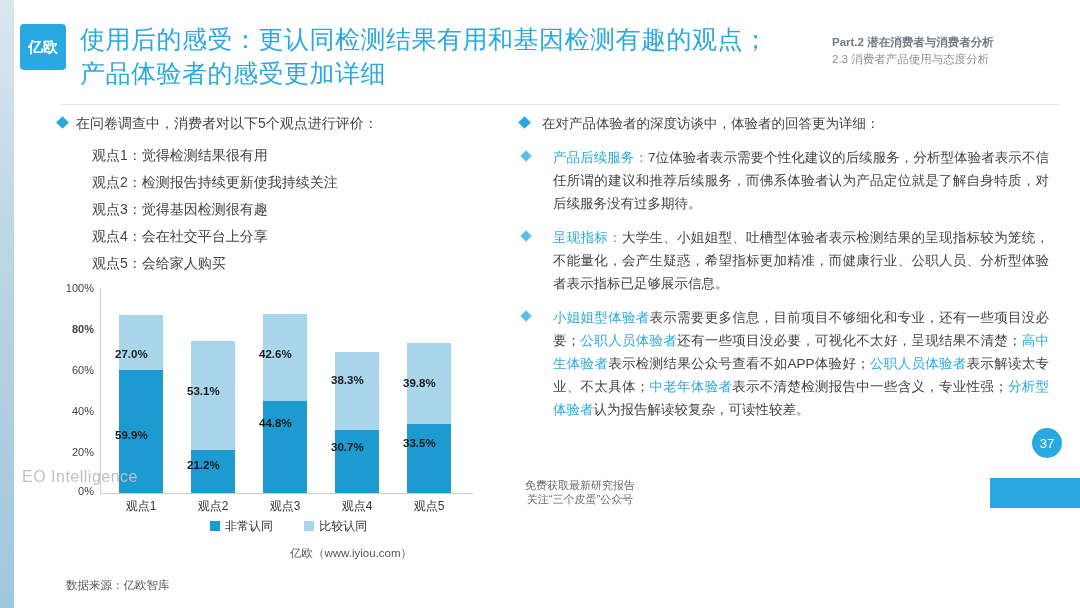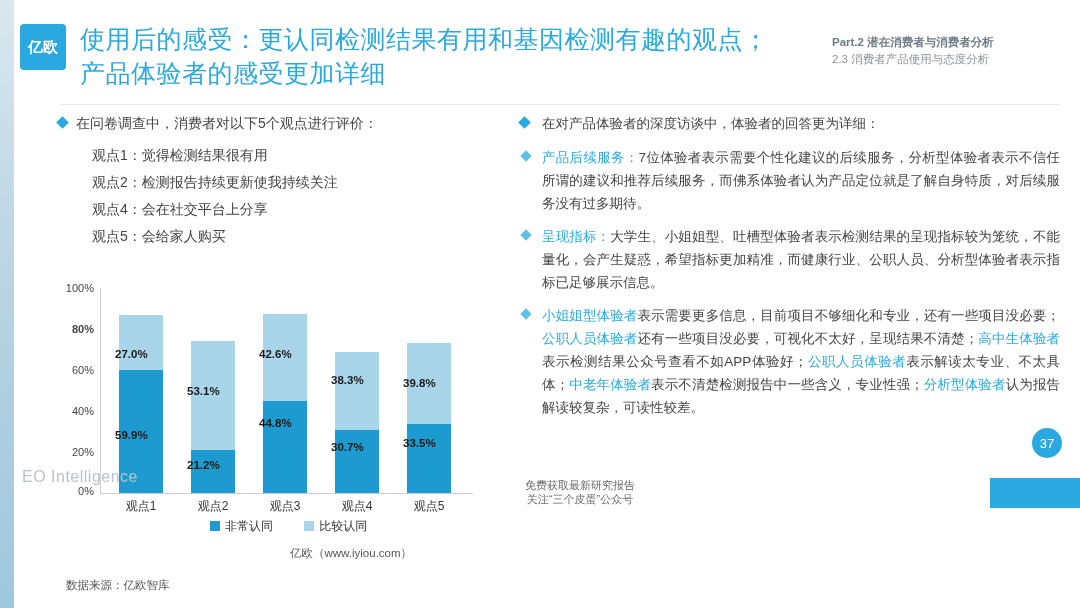--- a/index.html
+++ b/index.html
@@ -98,21 +98,21 @@
   .r-item .dia {
     position:absolute; left:0; top:6px; width:9px; height:9px;
     background:#2aa9e0; transform:rotate(45deg);
   }
   .r-item p { margin:0; font-size:13.5px; line-height:23px; color:#444; text-align:justify; }
   .sub-item { position:relative; padding-left:22px; margin-bottom:10px; }
   .sub-item .dia {
     position:absolute; left:2px; top:6px; width:8px; height:8px;
     background:#5fc0e8; transform:rotate(45deg);
   }
-  .sub-item p { margin:0; font-size:13.5px; line-height:23px; color:#444; text-align:justify; }
+  .sub-item p { margin:11px; font-size:13.5px; line-height:23px; color:#444; text-align:justify; }
   .hl { color:#2aa9e0; }
   .footer-brand {
     position:absolute; left:22px; bottom:22px; color:#b9c2c9; font-size:16px; letter-spacing:0.5px;
   }
   .page-circle {
     position:absolute; right:18px; bottom:50px; width:30px; height:30px;
     border-radius:50%; background:#2aa9e0; color:#fff; font-size:13px;
     display:flex; align-items:center; justify-content:center;
   }
   .qr-note {
@@ -146,20 +146,21 @@
 
   <div class="divider"></div>
 
   <div class="left-col">
     <div class="lead">
       <span class="bullet-d"></span><span>在问卷调查中，消费者对以下5个观点进行评价：</span>
     </div>
     <div class="views">
       <div>观点1：觉得检测结果很有用</div>
       <div>观点2：检测报告持续更新使我持续关注</div>
+      <div>观点3：觉得基因检测很有趣</div>
       <div>观点4：会在社交平台上分享</div>
       <div>观点5：会给家人购买</div>
     </div>
   </div>
 
   <div class="chart-wrap">
     <div class="y-axis-label" style="left:0px; top:4px;">100%</div>
     <div class="y-axis-label" style="left:0px; top:45px;font-weight:bold;">80%</div>
     <div class="y-axis-label" style="left:0px; top:86px;">60%</div>
     <div class="y-axis-label" style="left:0px; top:127px;">40%</div>

